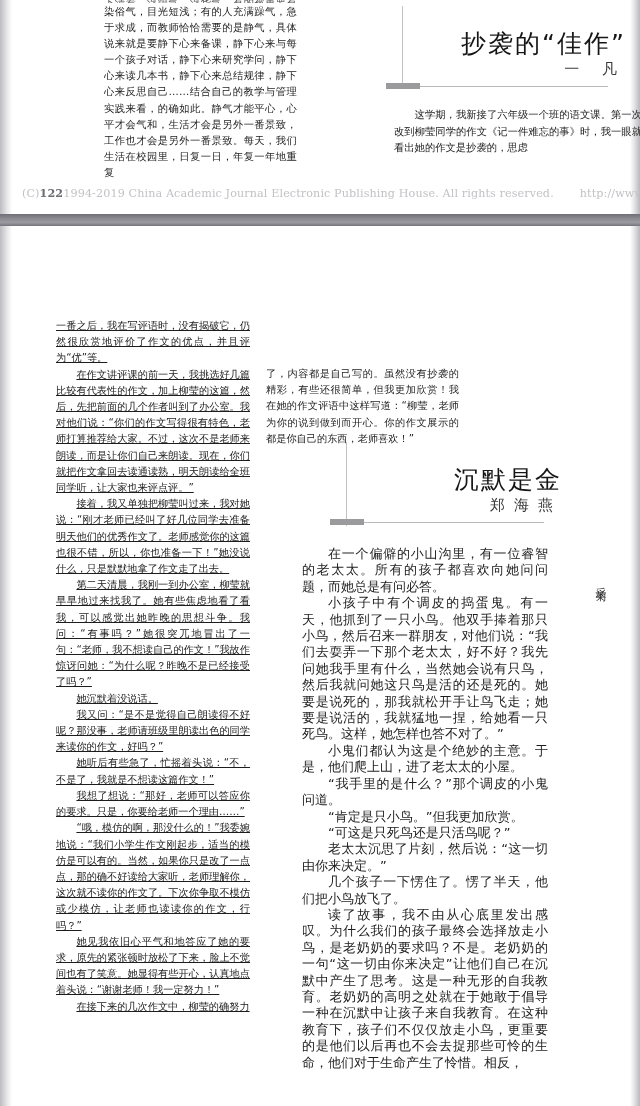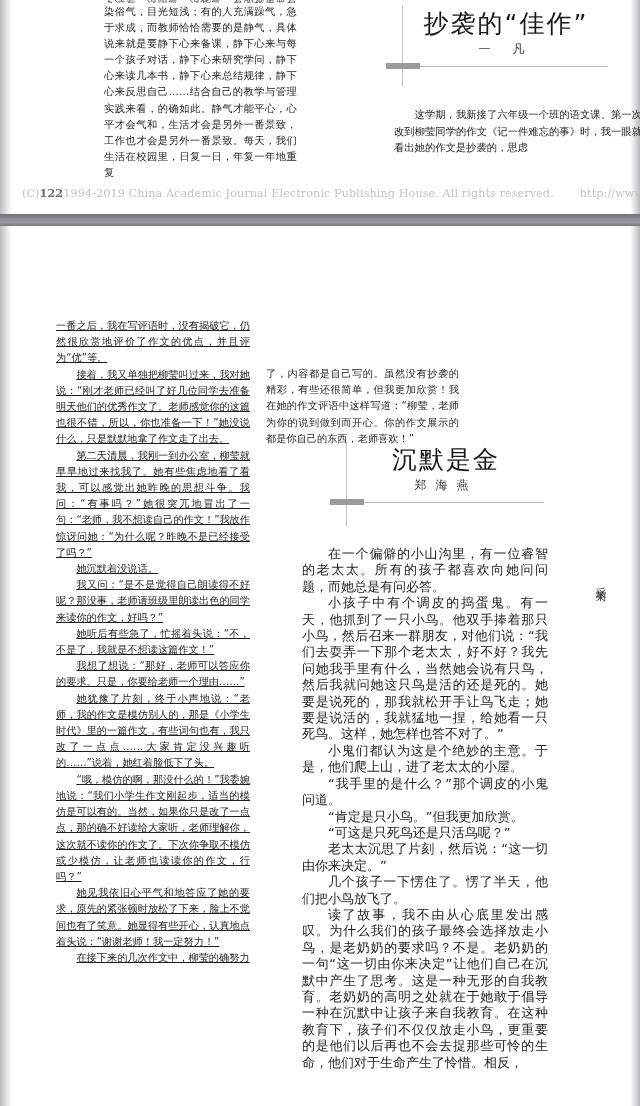--- a/index.html
+++ b/index.html
@@ -82,36 +82,37 @@
   #p1-col .clip-top {
     display: block;
     height: 9px;
     overflow: hidden;
     opacity: 0.82;
   }
 
   
   .article-head {
     position: absolute;
-    text-align: center;
+    text-align: right;
+    margin-top: 20px;
   }
   #p1-head { left: 386px; top: 8px; width: 240px; }
 
   .article-title {
     font-size: 25px;
     line-height: 32px;
     letter-spacing: 2px;
     color: #161616;
     font-family: "DejaVu Sans", sans-serif;
     white-space: nowrap;
     -webkit-filter: blur(0.15px);
     filter: blur(0.15px);
   }
   .article-author {
-    font-size: 12px;
+    font-size: 15px;
     line-height: 18px;
     letter-spacing: 9px;
     color: #3a3a3a;
     -webkit-filter: blur(0.2px);
     filter: blur(0.2px);
   }
   .rule-wrap {
     position: relative;
     height: 10px;
     margin-top: 3px;
@@ -265,27 +266,27 @@
   </div>
 
   <div class="page-gutter"></div>
 
   <div class="page-sheet" id="page-two">
     <div class="sheet-shade-left"></div>
     <div class="sheet-shade-right"></div>
 
     <div class="col" id="p2-colA">
       <p class="noindent">一番之后，我在写评语时，没有揭破它，仍然很欣赏地评价了作文的优点，并且评为“优”等。</p>
+      <p>在作文讲评课的前一天，我挑选好几篇比较有代表性的作文，加上柳莹的这篇，然后，先把前面的几个作者叫到了办公室。我对他们说：“你们的作文写得很有特色，老师打算推荐给大家。不过，这次不是老师来朗读，而是让你们自己来朗读。现在，你们就把作文拿回去读通读熟，明天朗读给全班同学听，让大家也来评点评。”</p>
       <p>接着，我又单独把柳莹叫过来，我对她说：“刚才老师已经叫了好几位同学去准备明天他们的优秀作文了。老师感觉你的这篇也很不错，所以，你也准备一下！”她没说什么，只是默默地拿了作文走了出去。</p>
       <p>第二天清晨，我刚一到办公室，柳莹就早早地过来找我了。她有些焦虑地看了看我，可以感觉出她昨晚的思想斗争。我问：“有事吗？”她很突兀地冒出了一句：“老师，我不想读自己的作文！”我故作惊讶问她：“为什么呢？昨晚不是已经接受了吗？”</p>
       <p>她沉默着没说话。</p>
       <p>我又问：“是不是觉得自己朗读得不好呢？那没事，老师请班级里朗读出色的同学来读你的作文，好吗？”</p>
       <p>她听后有些急了，忙摇着头说：“不，不是了，我就是不想读这篇作文！”</p>
       <p>我想了想说：“那好，老师可以答应你的要求。只是，你要给老师一个理由……”</p>
-      <p>她犹豫了片刻，终于小声地说：“老师，我的作文是模仿别人的，那是《小学生时代》里的一篇作文，有些词句也有，我只改了一点点……大家肯定没兴趣听的……”说着，她红着脸低下了头。</p>
       <p>“哦，模仿的啊，那没什么的！”我委婉地说：“我们小学生作文刚起步，适当的模仿是可以有的。当然，如果你只是改了一点点，那的确不好读给大家听，老师理解你，这次就不读你的作文了。下次你争取不模仿或少模仿，让老师也读读你的作文，行吗？”</p>
       <p>她见我依旧心平气和地答应了她的要求，原先的紧张顿时放松了下来，脸上不觉间也有了笑意。她显得有些开心，认真地点着头说：“谢谢老师！我一定努力！”</p>
       <p>在接下来的几次作文中，柳莹的确努力</p>
     </div>
 
     <div class="col" id="p2-colB-tail">
       <p class="noindent">了，内容都是自己写的。虽然没有抄袭的精彩，有些还很简单，但我更加欣赏！我在她的作文评语中这样写道：“柳莹，老师为你的说到做到而开心。你的作文展示的都是你自己的东西，老师喜欢！”</p>
     </div>
 
     <div id="caiju">采菊</div>

